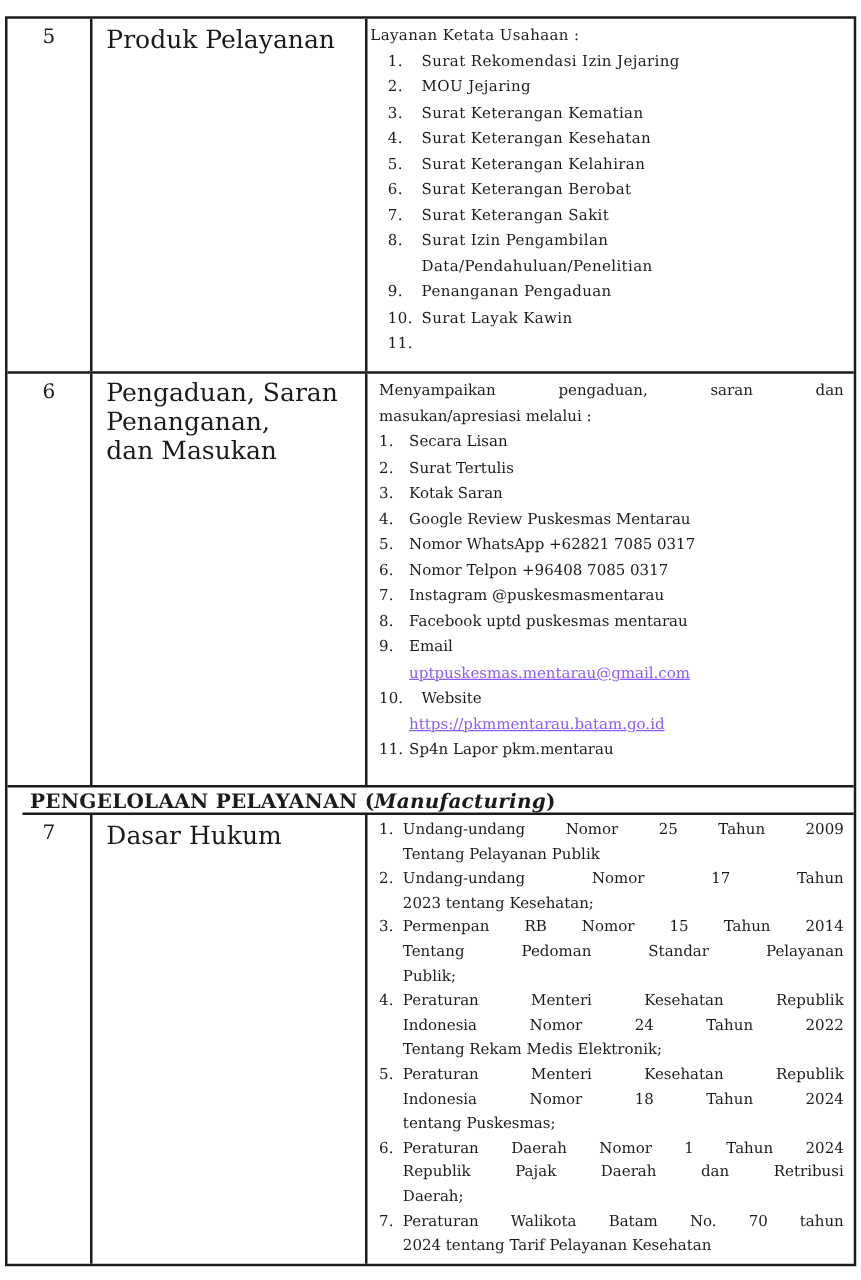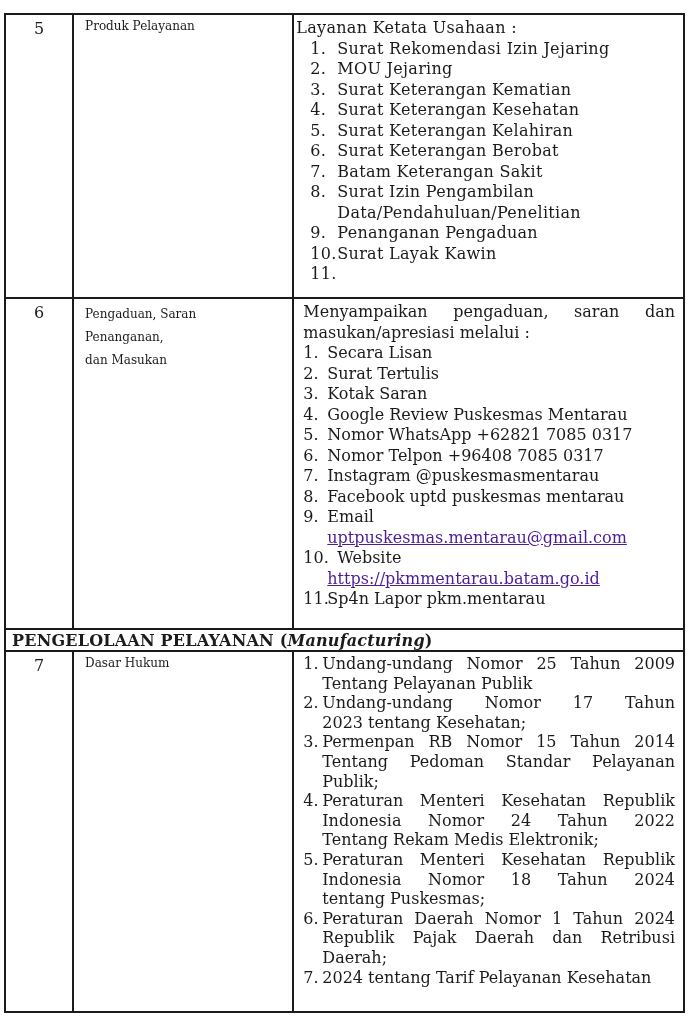--- a/index.html
+++ b/index.html
@@ -5,41 +5,41 @@
   html,body{margin:0;padding:0;background:#ffffff;}
   .page{position:relative;width:689px;height:1024px;background:#ffffff;overflow:hidden;
         font-family:"DejaVu Serif", serif;color:#1b1b1b;}
   .doc-table{position:absolute;left:4px;top:13px;width:681px;height:1000px;
              border:2px solid #1b1b1b;box-sizing:border-box;}
   .trow{display:flex;box-sizing:border-box;border-bottom:2px solid #1b1b1b;}
   .trow:last-child{border-bottom:none;}
   .cell{box-sizing:border-box;overflow:hidden;}
   .c1{width:69px;border-right:2px solid #1b1b1b;text-align:center;padding-top:4px;
       font-size:16px;}
-  .c2{width:223px;border-right:2px solid #1b1b1b;padding:4px 8px 0 11px;font-size:12px;}
-  .c3{width:394px;padding:3px 8px 18px 0;font-size:16px;line-height:20.5px;}
+  .c2{width:223px;border-right:2px solid #1b1b1b;padding:4px 8px 0 11px;font-size:20px;}
+  .c3{width:394px;padding:3px 8px 18px 0;font-size:12px;line-height:20.5px;}
   .r5 .c3{letter-spacing:0.3px;}
   .label-line{line-height:23px;}
   .intro{padding-left:2px;}
   .r6 .intro{padding-left:9px;}
   .li{display:flex;align-items:flex-start;}
   .num{flex-shrink:0;display:inline-block;}
   .r5 .num{width:27px;margin-left:16px;}
   .r6 .num{width:24px;margin-left:9px;}
   .r6 .li.wide .num{width:34px;}
   .r7l .num{width:19px;margin-left:9px;}
   .txt{flex:1;min-width:0;}
   .r7 .c3{line-height:19.6px;padding-top:2px;}
   .ln{display:block;}
   .just{text-align:justify;text-align-last:justify;}
-  .lnk{color:#4c1d95;text-decoration:underline;cursor:pointer;display:block;}
+  .lnk{color:#8b5cf6;text-decoration:underline;cursor:pointer;display:block;}
   .link-line{margin-left:33px;}
   .section-row{box-sizing:border-box;border-bottom:2px solid #1b1b1b;
                font-weight:bold;font-size:16px;line-height:19px;padding:1px 0 0 6px;
-               letter-spacing:0.2px;}
+               letter-spacing:0.2px;margin-left:12px;}
   .section-row .ital{font-style:italic;}
   .h-r5{height:284px;}
   .h-r6{height:331px;}
   .h-hd{height:22px;}
   .h-r7{height:359px;}
 </style>
 </head>
 <body>
 
 <div class="page">
@@ -84,21 +84,21 @@
           </div>
         <div class="li">
             <span class="num">6.</span>
             <span class="txt">
               <span class="ln">Surat Keterangan Berobat</span>
             </span>
           </div>
         <div class="li">
             <span class="num">7.</span>
             <span class="txt">
-              <span class="ln">Batam Keterangan Sakit</span>
+              <span class="ln">Surat Keterangan Sakit</span>
             </span>
           </div>
         <div class="li">
             <span class="num">8.</span>
             <span class="txt">
               <span class="ln">Surat Izin Pengambilan</span>
               <span class="ln">Data/Pendahuluan/Penelitian</span>
             </span>
           </div>
         <div class="li">
@@ -254,20 +254,21 @@
             <span class="num">6.</span>
             <span class="txt">
               <span class="ln just">Peraturan Daerah Nomor 1 Tahun 2024</span>
               <span class="ln just">Republik Pajak Daerah dan Retribusi</span>
               <span class="ln">Daerah;</span>
             </span>
           </div>
         <div class="li">
             <span class="num">7.</span>
             <span class="txt">
+              <span class="ln just">Peraturan Walikota Batam No. 70 tahun</span>
               <span class="ln">2024 tentang Tarif Pelayanan Kesehatan</span>
             </span>
           </div>
       </div>
     </div>
 
   </div>
 </div>
 
 </body></html>

